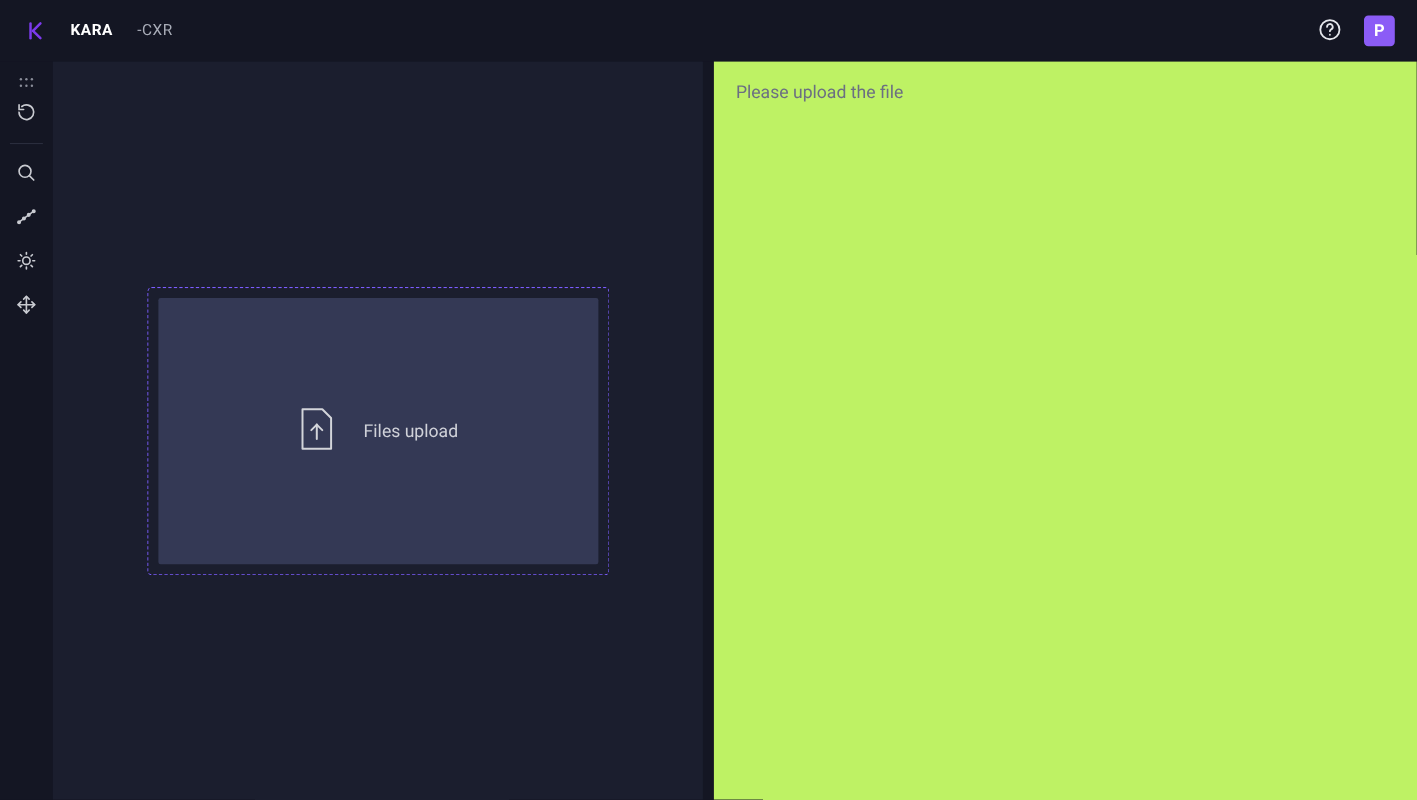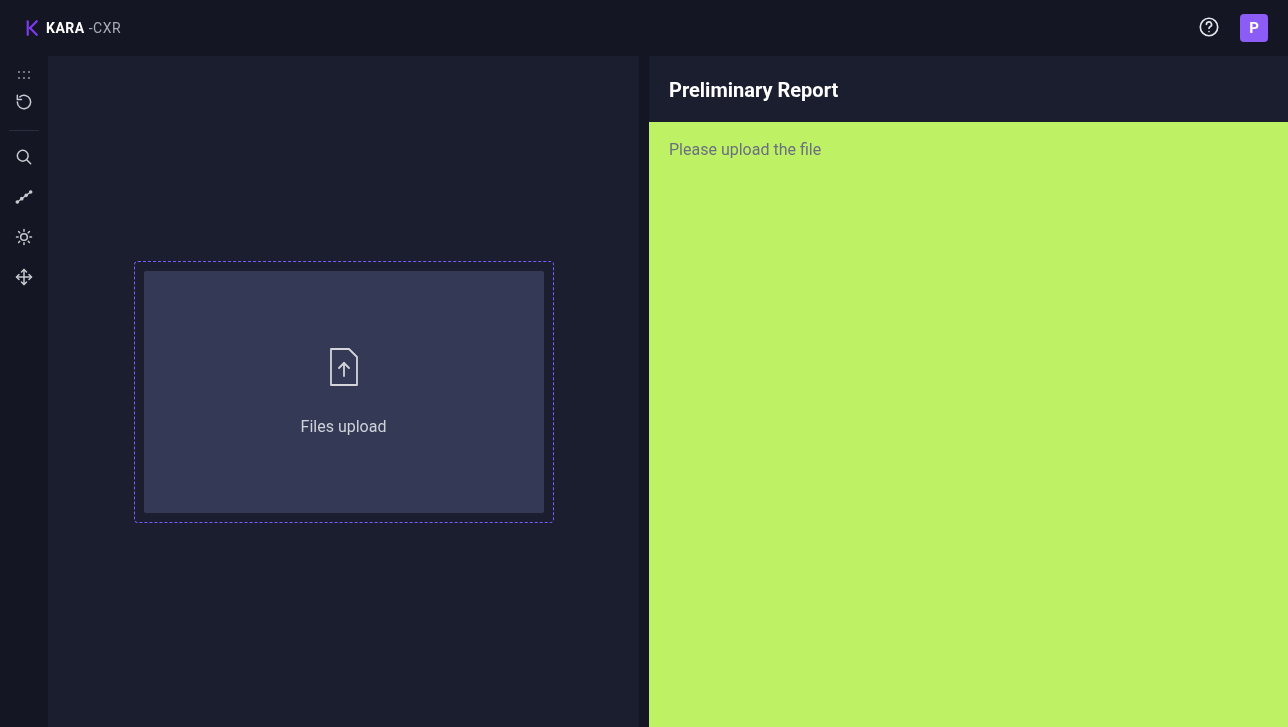--- a/index.html
+++ b/index.html
@@ -16,21 +16,21 @@
       width: 100%;
       display: flex;
       align-items: center;
       justify-content: space-between;
       padding: 0 20px 0 24px;
       background: #141623;
     }
     .logo {
       display: flex;
       align-items: center;
-      gap: 4px;
+      gap: 22px;
     }
     .logo-mark {
       color: #7c3aed;
       display: flex;
       align-items: center;
     }
     .logo-word {
       color: #ffffff;
       font-weight: 700;
       font-size: 14px;
@@ -123,21 +123,20 @@
       border: 1px dashed #7c5cff;
       border-radius: 4px;
       padding: 9px;
       display: flex;
     }
     .dropzone-inner {
       flex: 1;
       background: #343955;
       border-radius: 2px;
       display: flex;
-      flex-direction: column;
       align-items: center;
       justify-content: center;
       gap: 26px;
       cursor: pointer;
     }
     .upload-icon { color: #d3d5da; }
     .upload-label {
       color: #d0d2d9;
       font-size: 16px;
       font-weight: 400;
@@ -273,21 +272,18 @@
           </svg>
         </span>
         <span class="upload-label">Files upload</span>
       </div>
     </div>
   </div>
 
   <div class="divider-gap"></div>
 
   <div class="report">
-    <div class="report-header">
-      <h2 class="report-title">Preliminary Report</h2>
-    </div>
     <div class="report-body">
       <div class="report-placeholder">Please upload the file</div>
     </div>
   </div>
 
 </div>
 
 </body></html>

